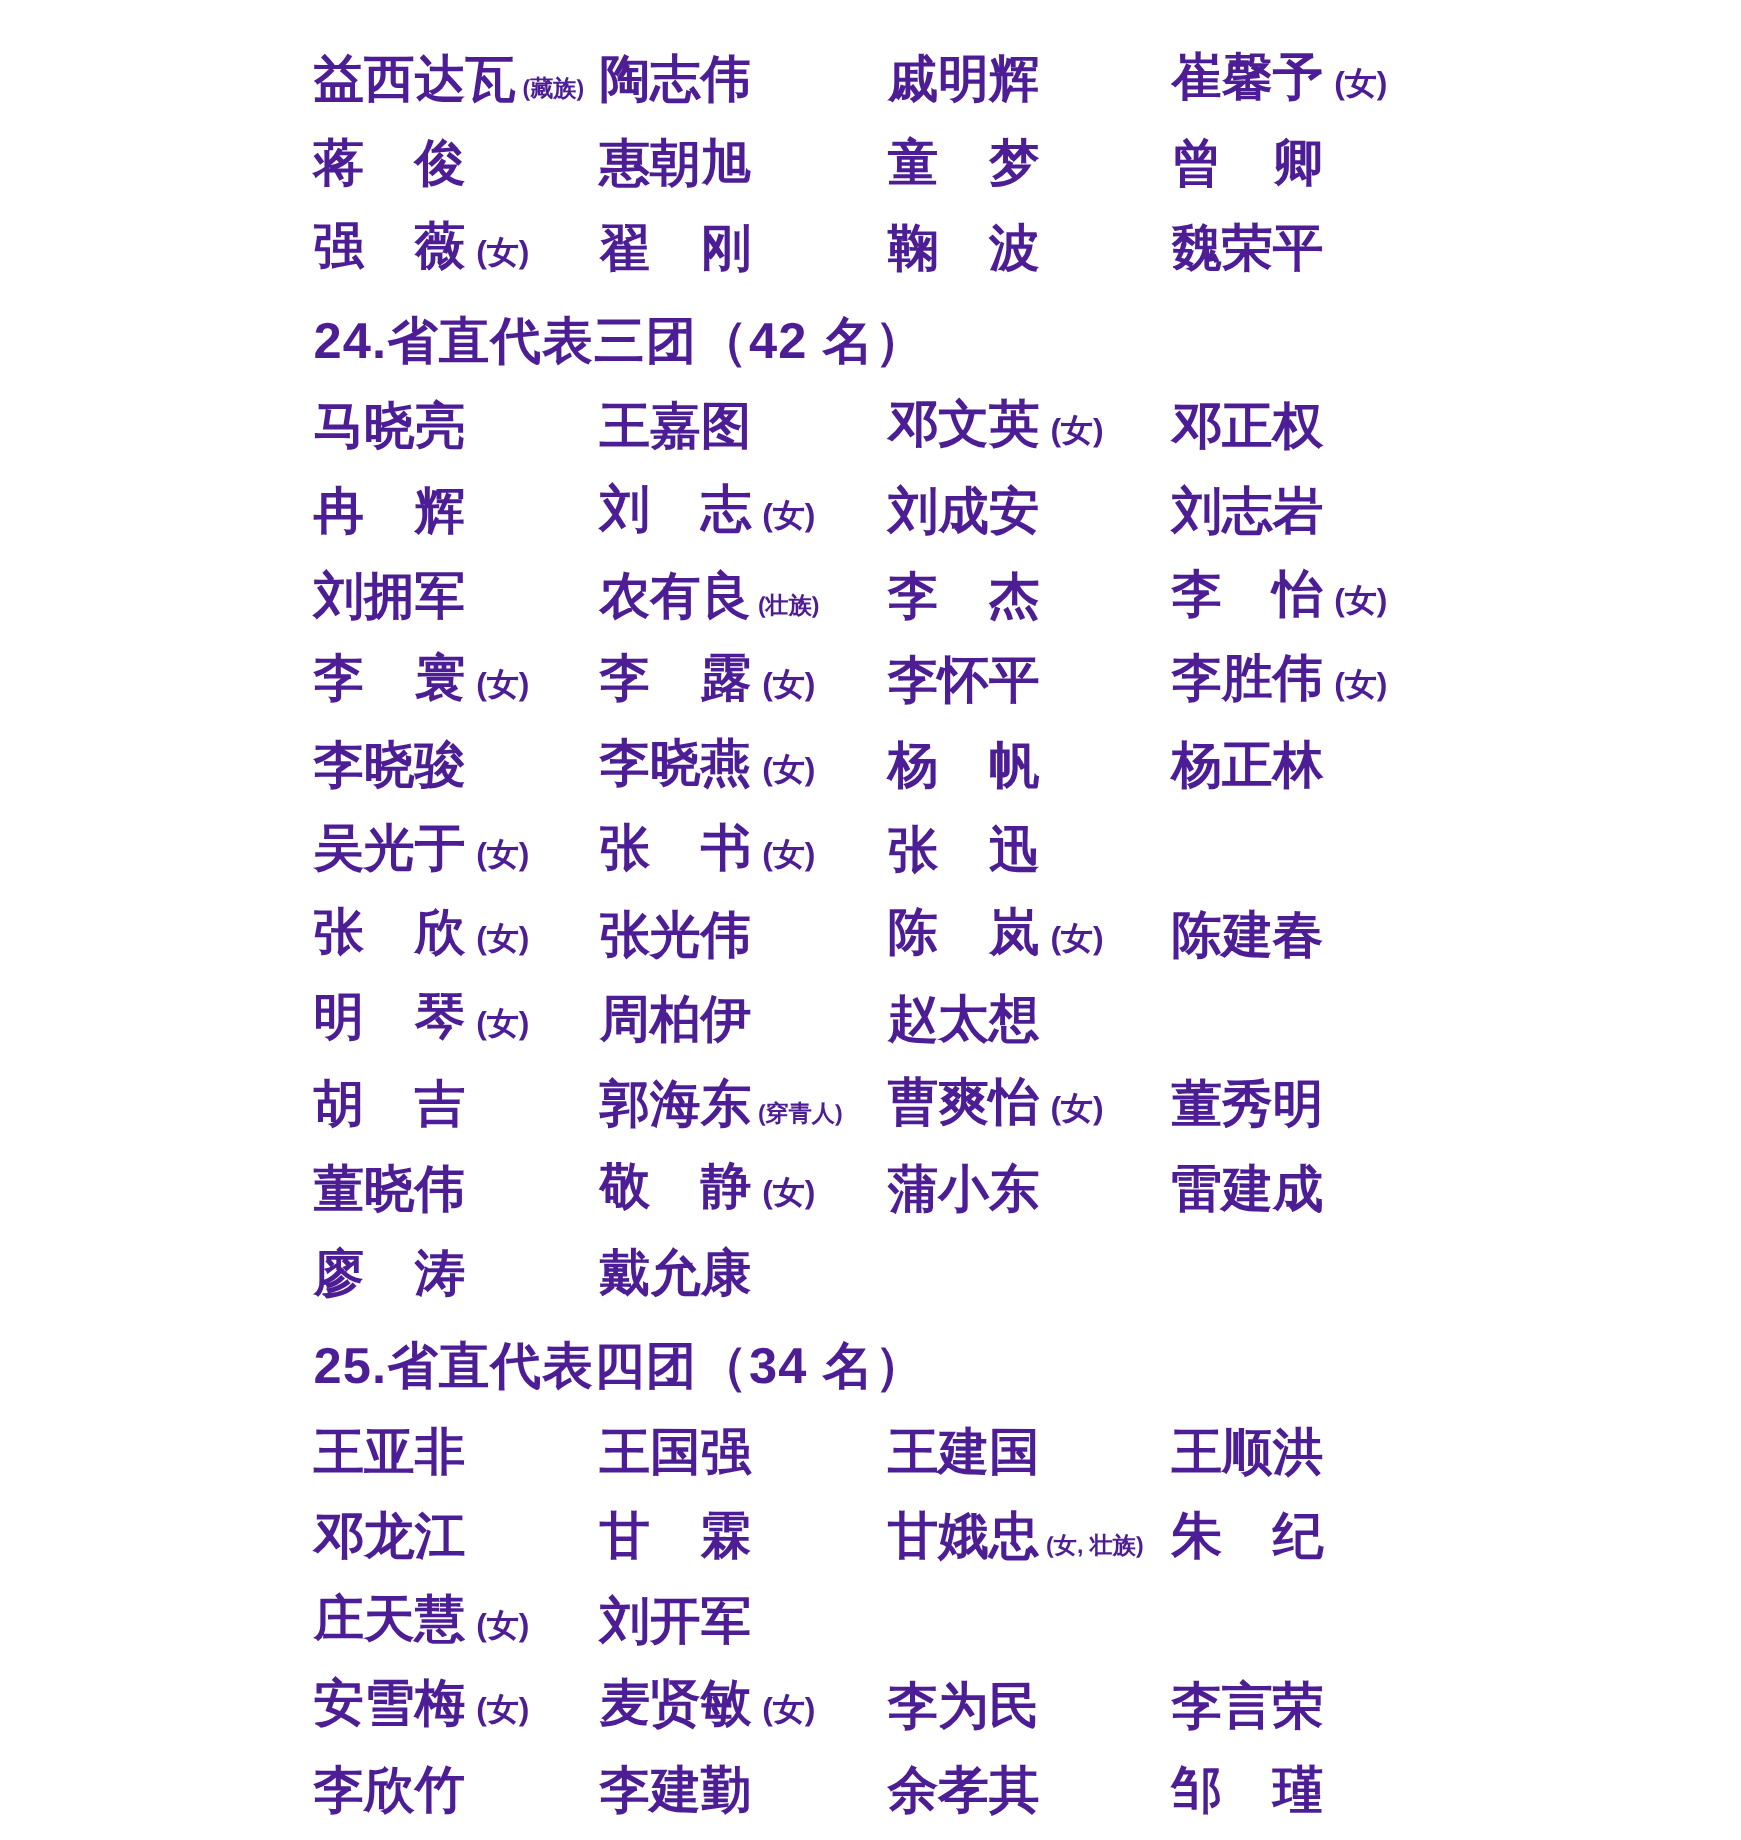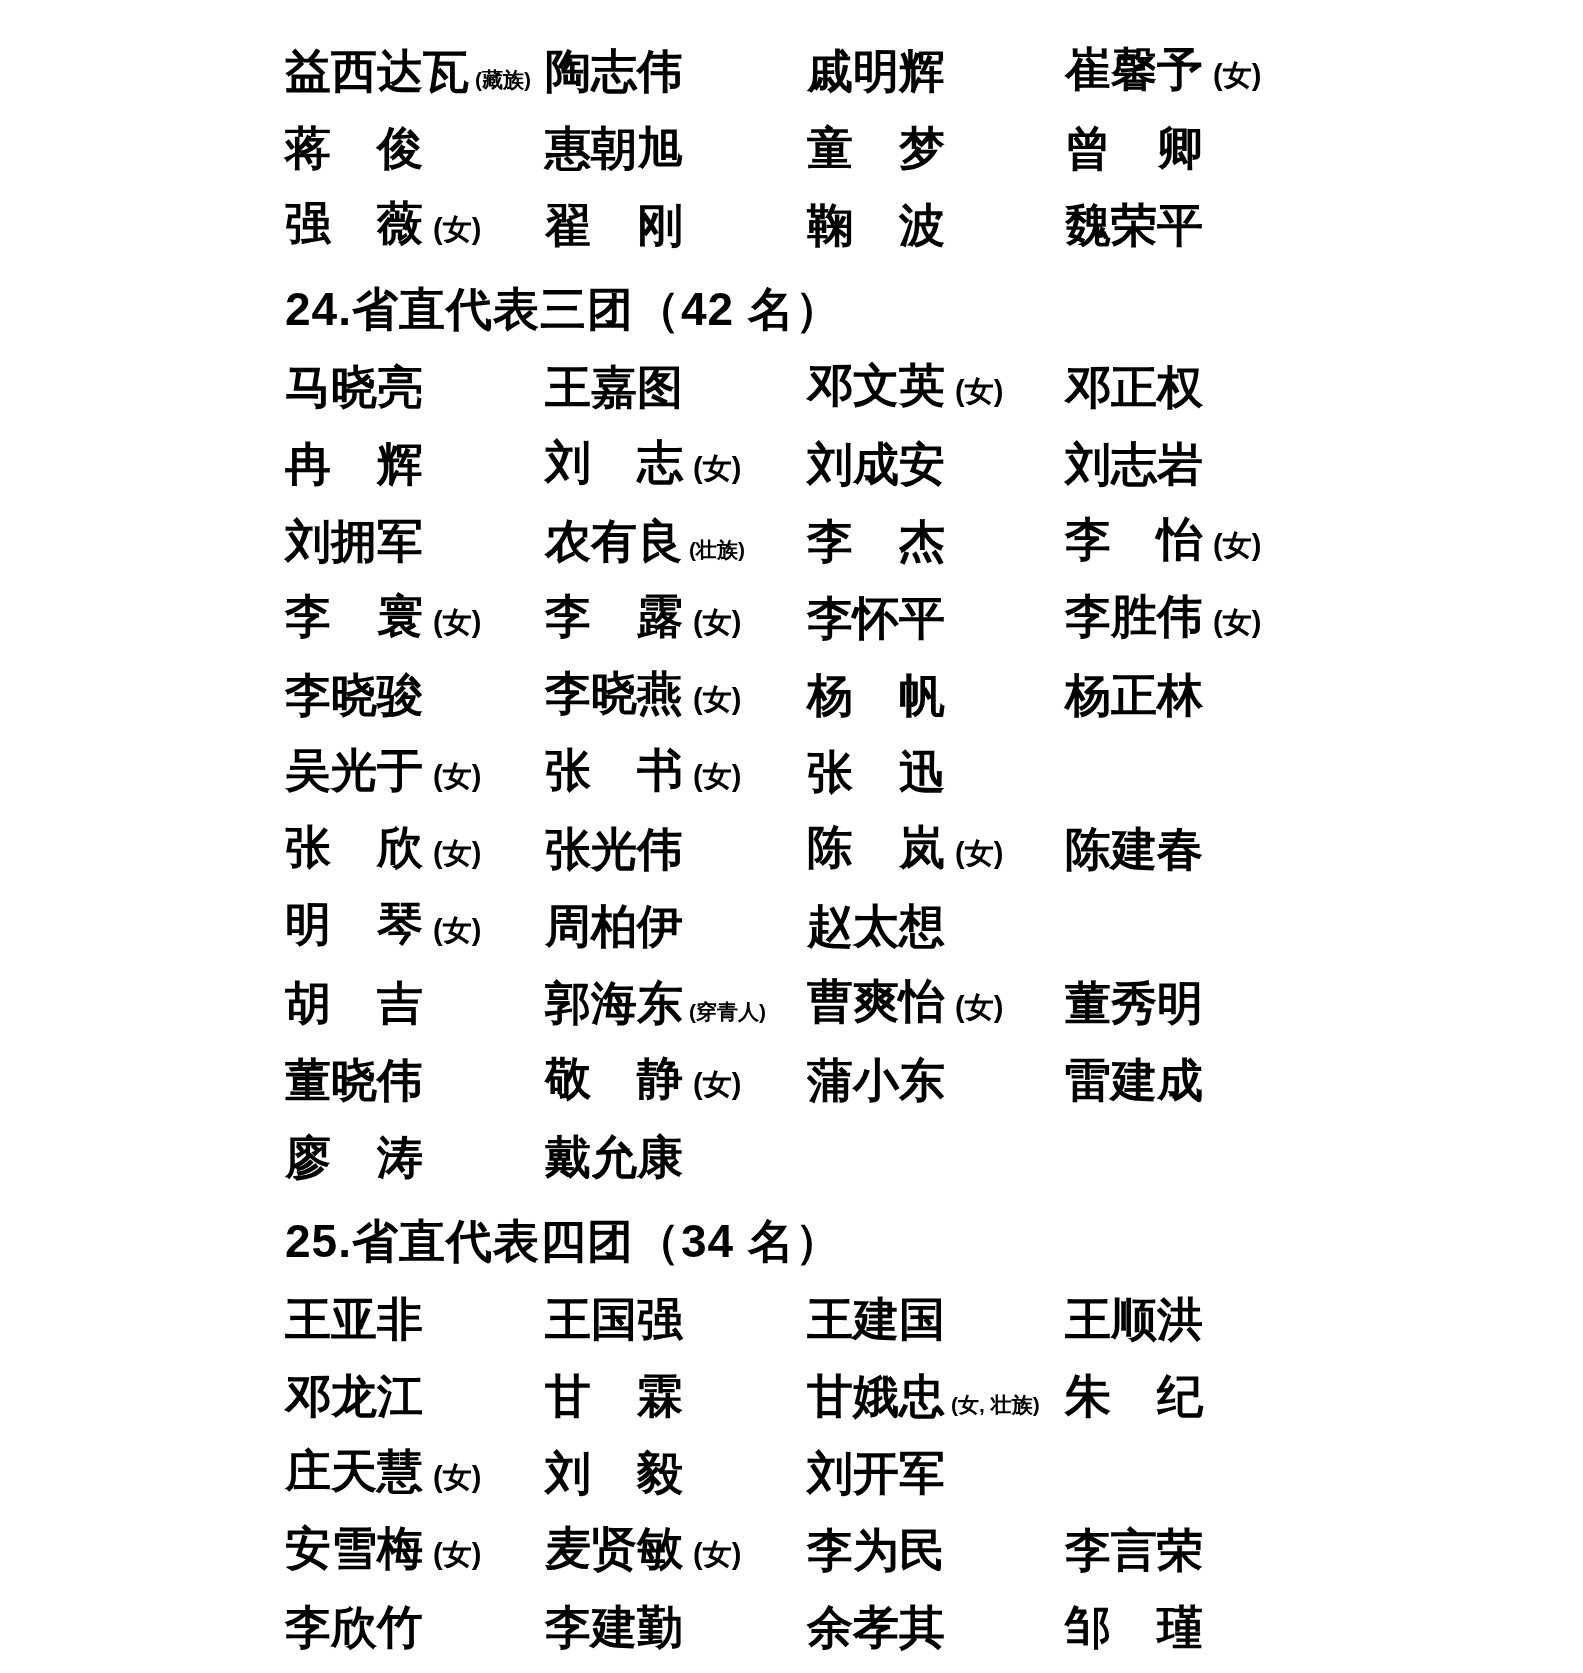--- a/index.html
+++ b/index.html
@@ -9,21 +9,21 @@
   }
   body {
     width: 1583px;
     height: 1673px;
     overflow: hidden;
     font-family: "Liberation Sans", sans-serif;
   }
   .doc {
     box-sizing: border-box;
     padding: 32px 0 0 285px;
-    color: #000000;
+    color: #4c1d95;
   }
   .line {
     height: 77px;
     align-items: center;
   }
   .line.row {
     display: grid;
     grid-template-columns: 260px 262px 258px 1fr;
   }
   .line.header {
@@ -165,21 +165,20 @@
       <div class="cell"><span class="nm">王顺洪</span></div>
     </div>
     <div class="line row">
       <div class="cell"><span class="nm">邓龙江</span></div>
       <div class="cell"><span class="nm">甘霖</span></div>
       <div class="cell"><span class="nm">甘娥忠</span><span class="note note-sm">(女, 壮族)</span></div>
       <div class="cell"><span class="nm">朱纪</span></div>
     </div>
     <div class="line row">
       <div class="cell"><span class="nm">庄天慧</span><span class="note note-lg">(女)</span></div>
-      <div class="cell"><span class="nm">刘毅</span></div>
       <div class="cell"><span class="nm">刘开军</span></div>
     </div>
     <div class="line row">
       <div class="cell"><span class="nm">安雪梅</span><span class="note note-lg">(女)</span></div>
       <div class="cell"><span class="nm">麦贤敏</span><span class="note note-lg">(女)</span></div>
       <div class="cell"><span class="nm">李为民</span></div>
       <div class="cell"><span class="nm">李言荣</span></div>
     </div>
     <div class="line row">
       <div class="cell"><span class="nm">李欣竹</span></div>

